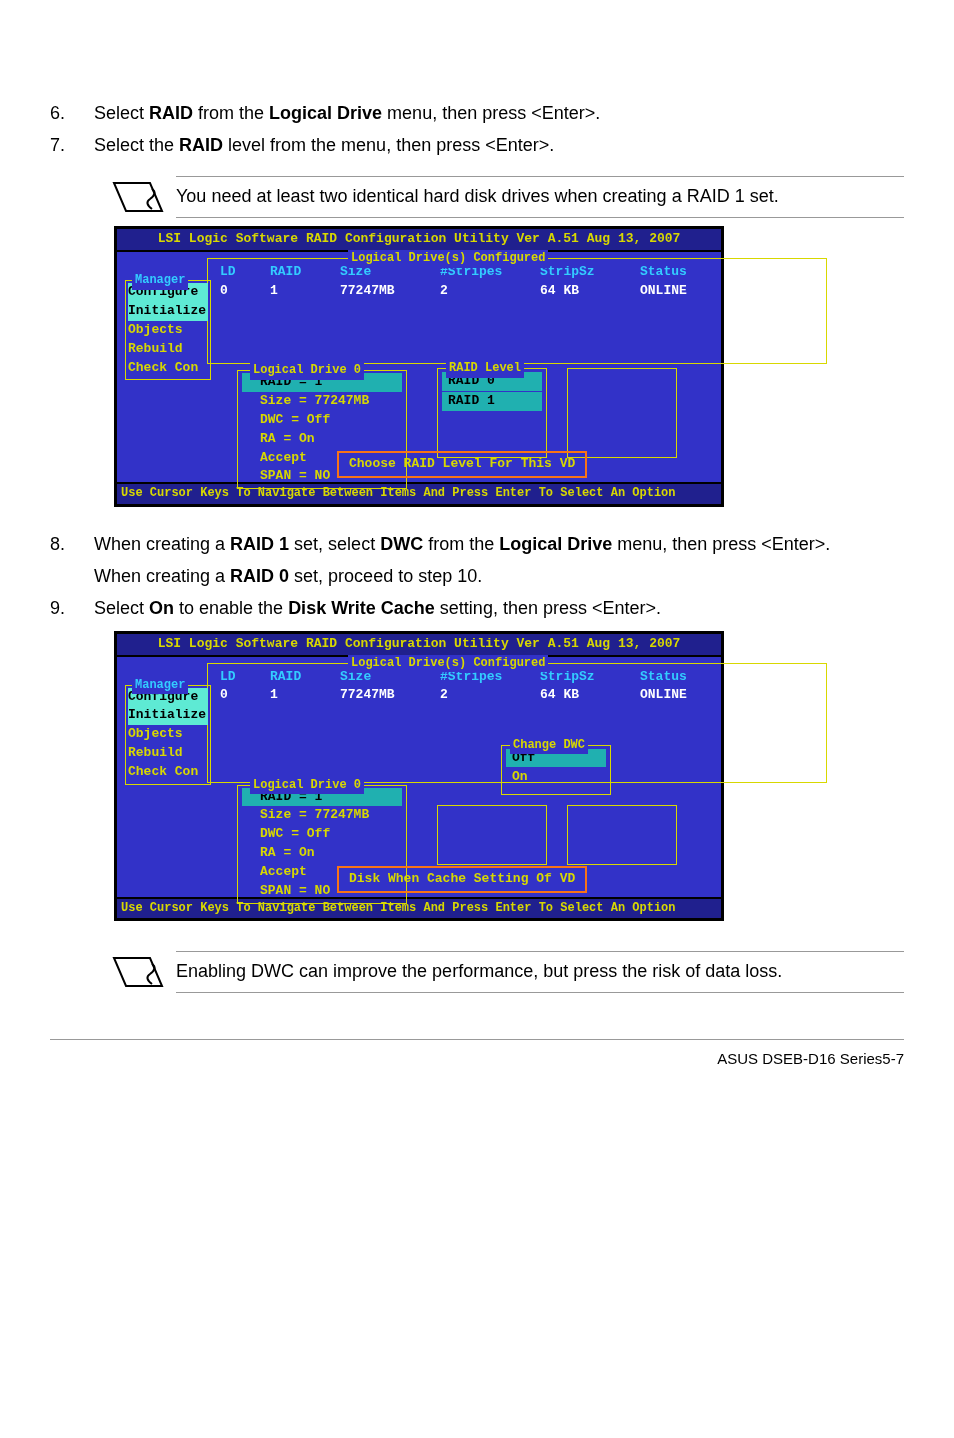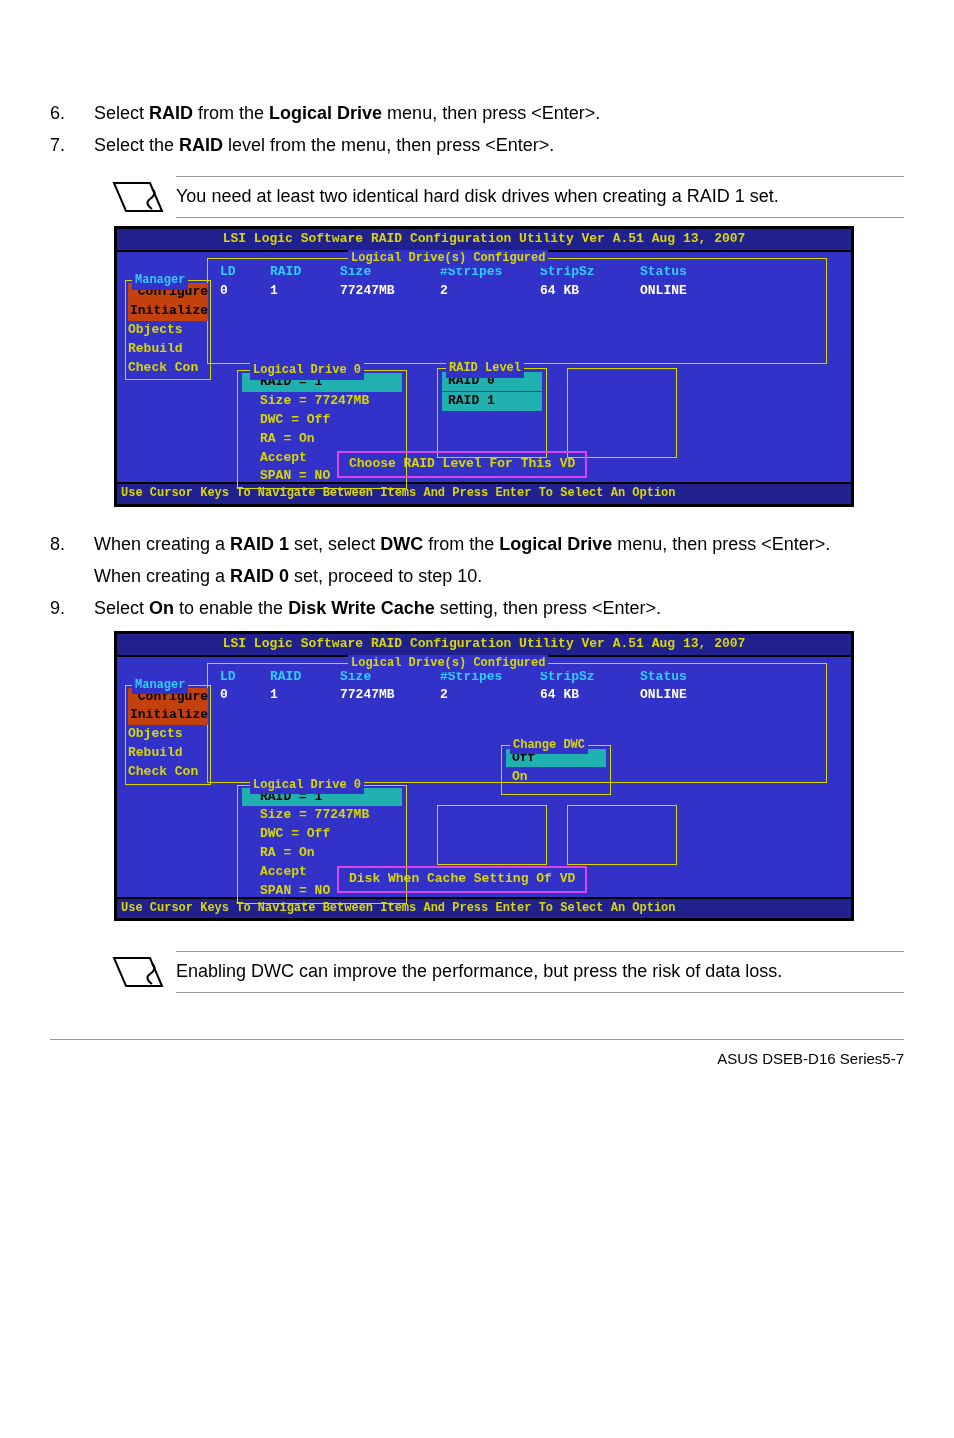--- a/index.html
+++ b/index.html
@@ -9,46 +9,46 @@
   .instr-row { display: flex; margin-bottom: 6px; }
   .instr-num { width: 44px; flex: 0 0 44px; }
   .instr-text { flex: 1; }
   .note-row { display: flex; align-items: center; margin: 18px 0 4px 60px; }
   .note-icon { width: 56px; height: 36px; flex: 0 0 56px; }
   .note-text { flex: 1; padding-bottom: 8px; border-bottom: 1px solid #999; margin-left: 10px;}
   .note-text.top-border { border-top: 1px solid #999; padding-top: 6px; }
   b { font-weight: bold; }
 
   
-  .bios { width: 740px; margin: 8px 0 24px 64px; background: #3232c8; font-family: "Courier New", monospace; font-size: 13px; font-weight: bold; color: #d8d800; position: relative; border: 3px solid #000; }
+  .bios { width: 610px; margin: 8px 0 24px 64px; background: #3232c8; font-family: "Courier New", monospace; font-size: 13px; font-weight: bold; color: #d8d800; position: relative; border: 3px solid #000; }
   .bios-title { background: #20208e; color: #d8d800; text-align: center; padding: 1px 0; font-size: 13px; border-bottom: 2px solid #000; }
   .bios-body { position: relative; height: 230px; }
   .bios-body2 { position: relative; height: 240px; }
 
   
   .fbox { position: absolute; border: 1px solid #d8d800; padding: 4px 6px; }
   .fbox-legend { position: absolute; top: -9px; background: #3232c8; padding: 0 3px; font-size: 12px; color:#d8d800;}
   .cyan-legend { color: #3cf; }
-  .cyan-bg { background: #c2410c; color: #000; text-align: right; }
+  .cyan-bg { background: #5eead4; color: #000; }
   .white-text { color: #fff; }
 
   
   .mgr-side { border:1px solid #d8d800; }
 
   .tbl-row { display: flex; }
   .tbl-cell { padding: 0 6px; }
 
   .ld-menu .mitem { padding: 0 18px; }
   .ld-menu .mitem.sel { background: #20b0b0; color: #000; }
 
   .raid-menu { border:1px solid #d8d800; }
   .raid-menu .ropt { background:#20b0b0; color:#000; padding: 0 6px; display:block; margin:1px 0;}
   .raid-menu .ropt.unsel { background:transparent; color:#d8d800; }
 
-  .msg-box { border: 2px solid #d946ef; color: #d8d800; padding: 2px 10px; }
+  .msg-box { border: 2px solid #f97316; color: #d8d800; padding: 2px 10px; }
 
   .bios-footer { background: #20208e; color: #d8d800; text-align: left; padding: 1px 4px; font-size: 12px; border-top: 2px solid #000;}
 
   .page-footer { display: flex; justify-content: flex-end; font-size: 15px; padding: 8px 0 20px 0; border-top: 1px solid #999; margin-top: 46px;}
 </style>
 </head>
 <body>
 
 <div class="page">
 

